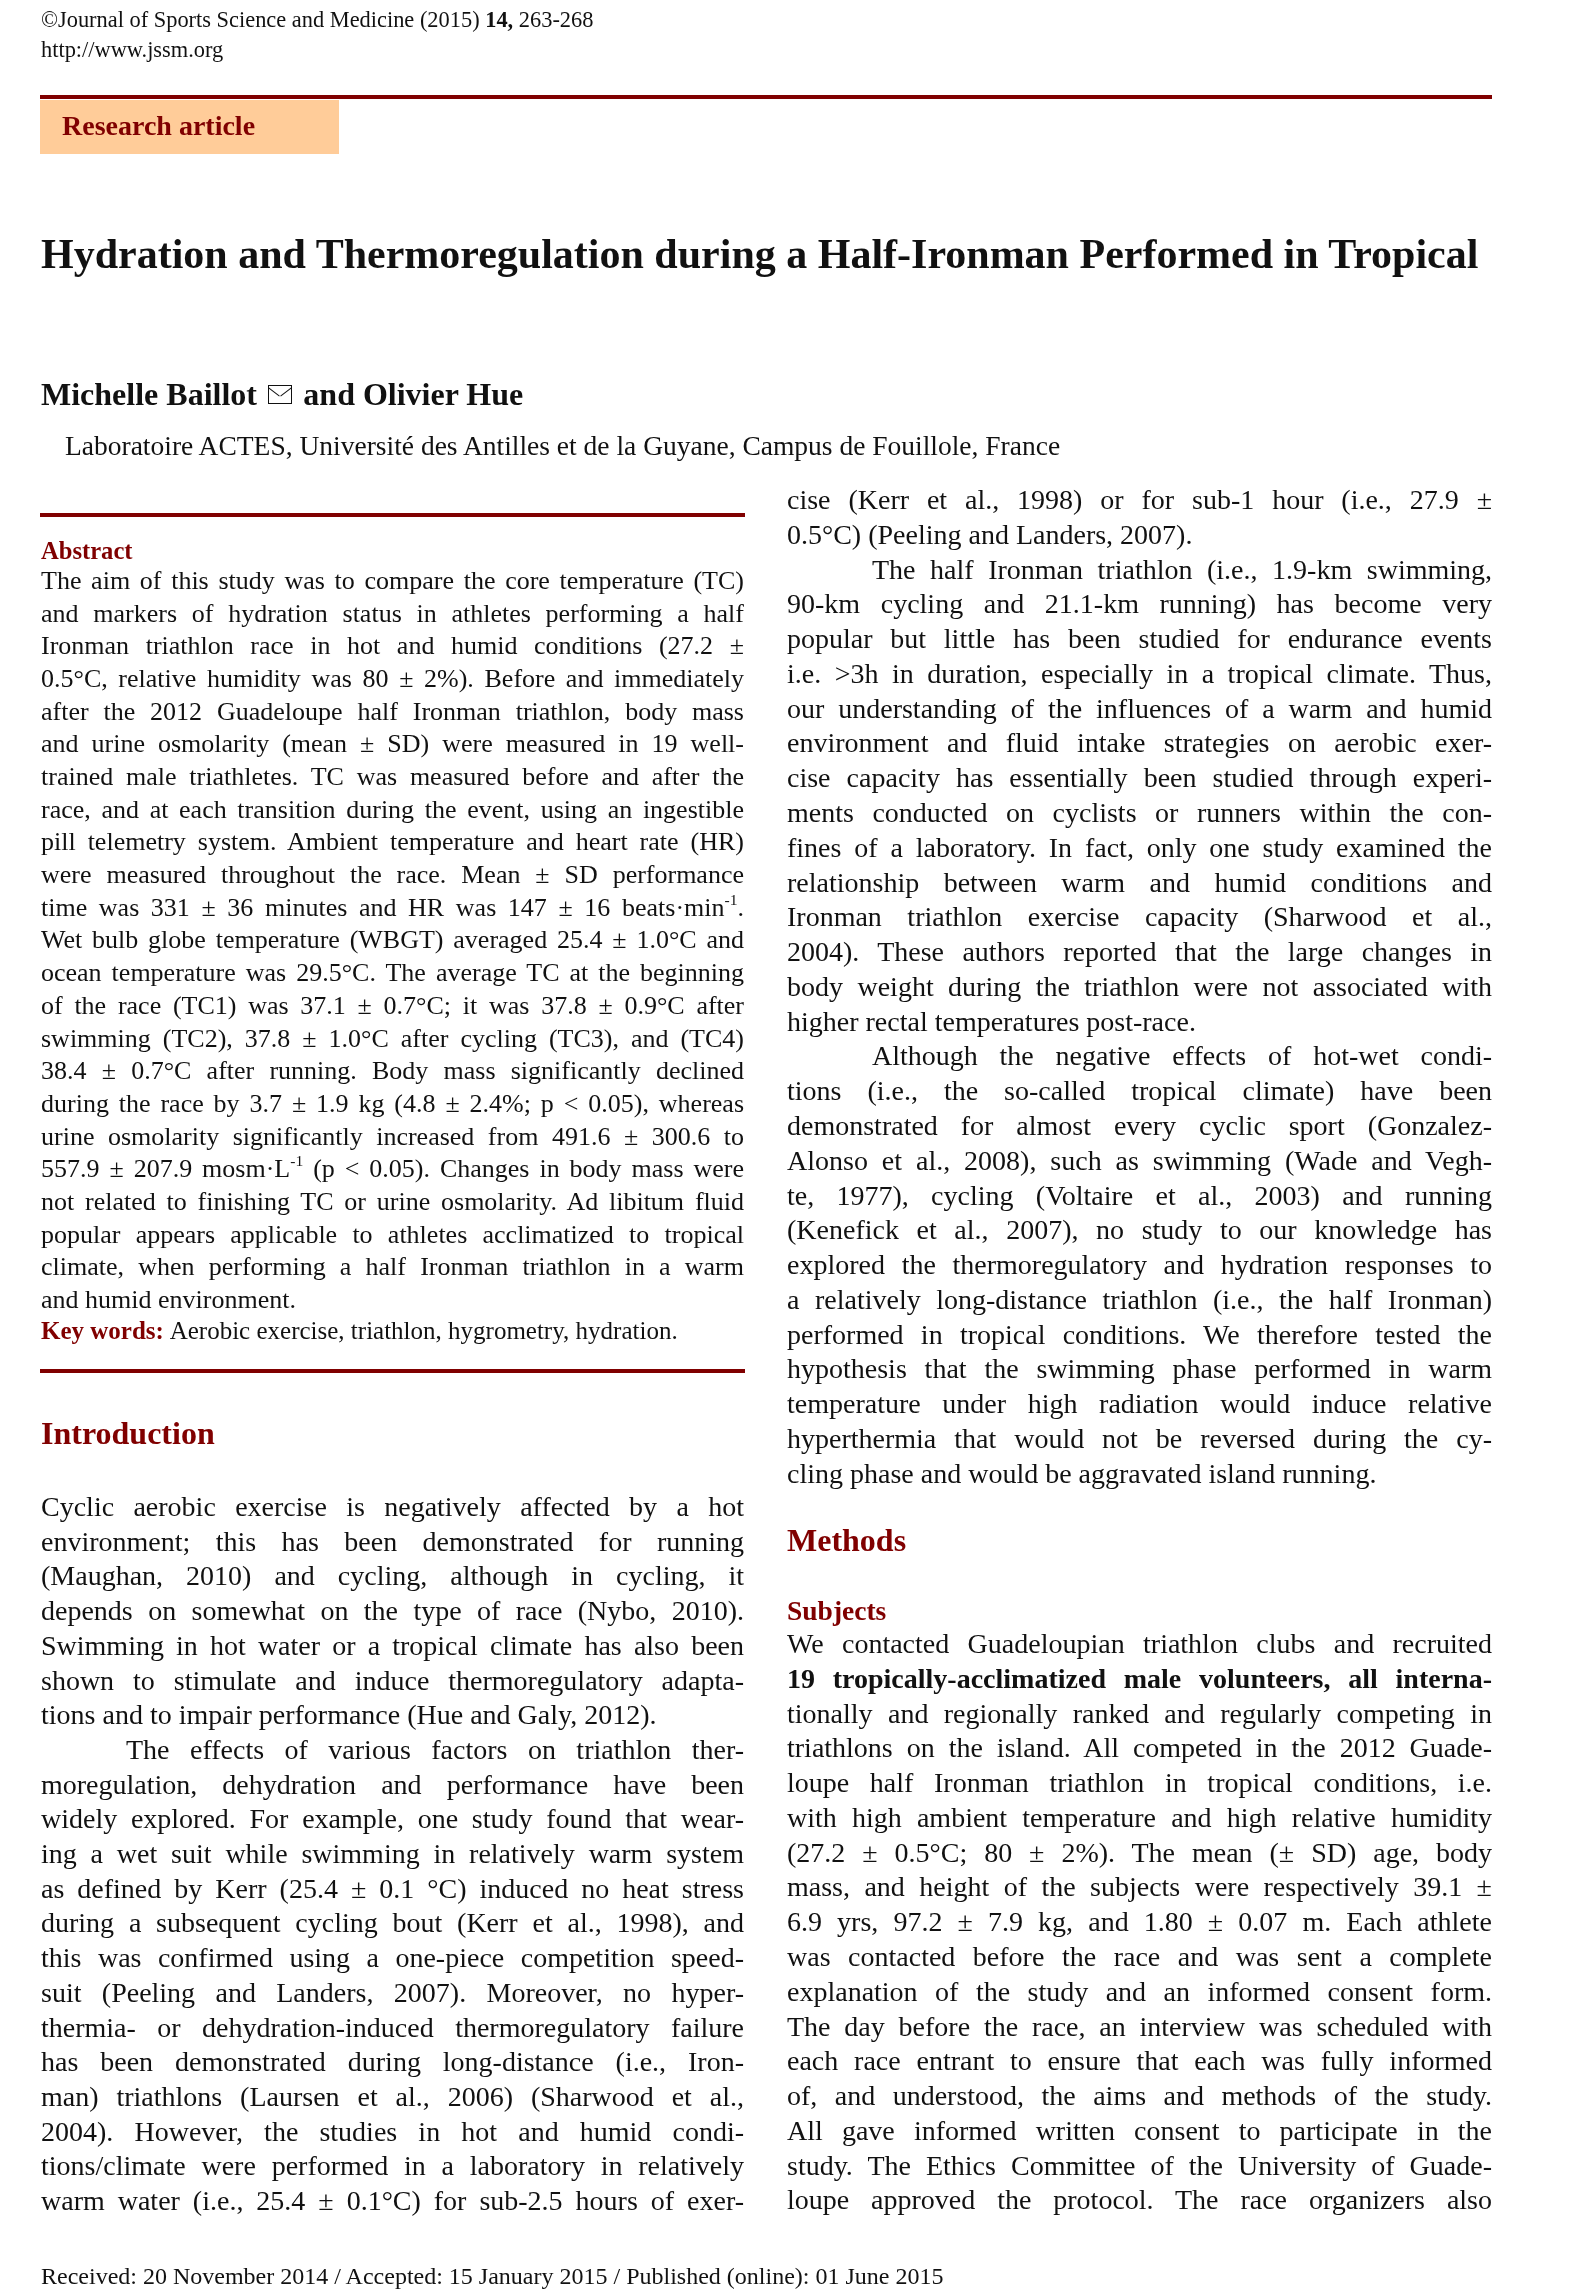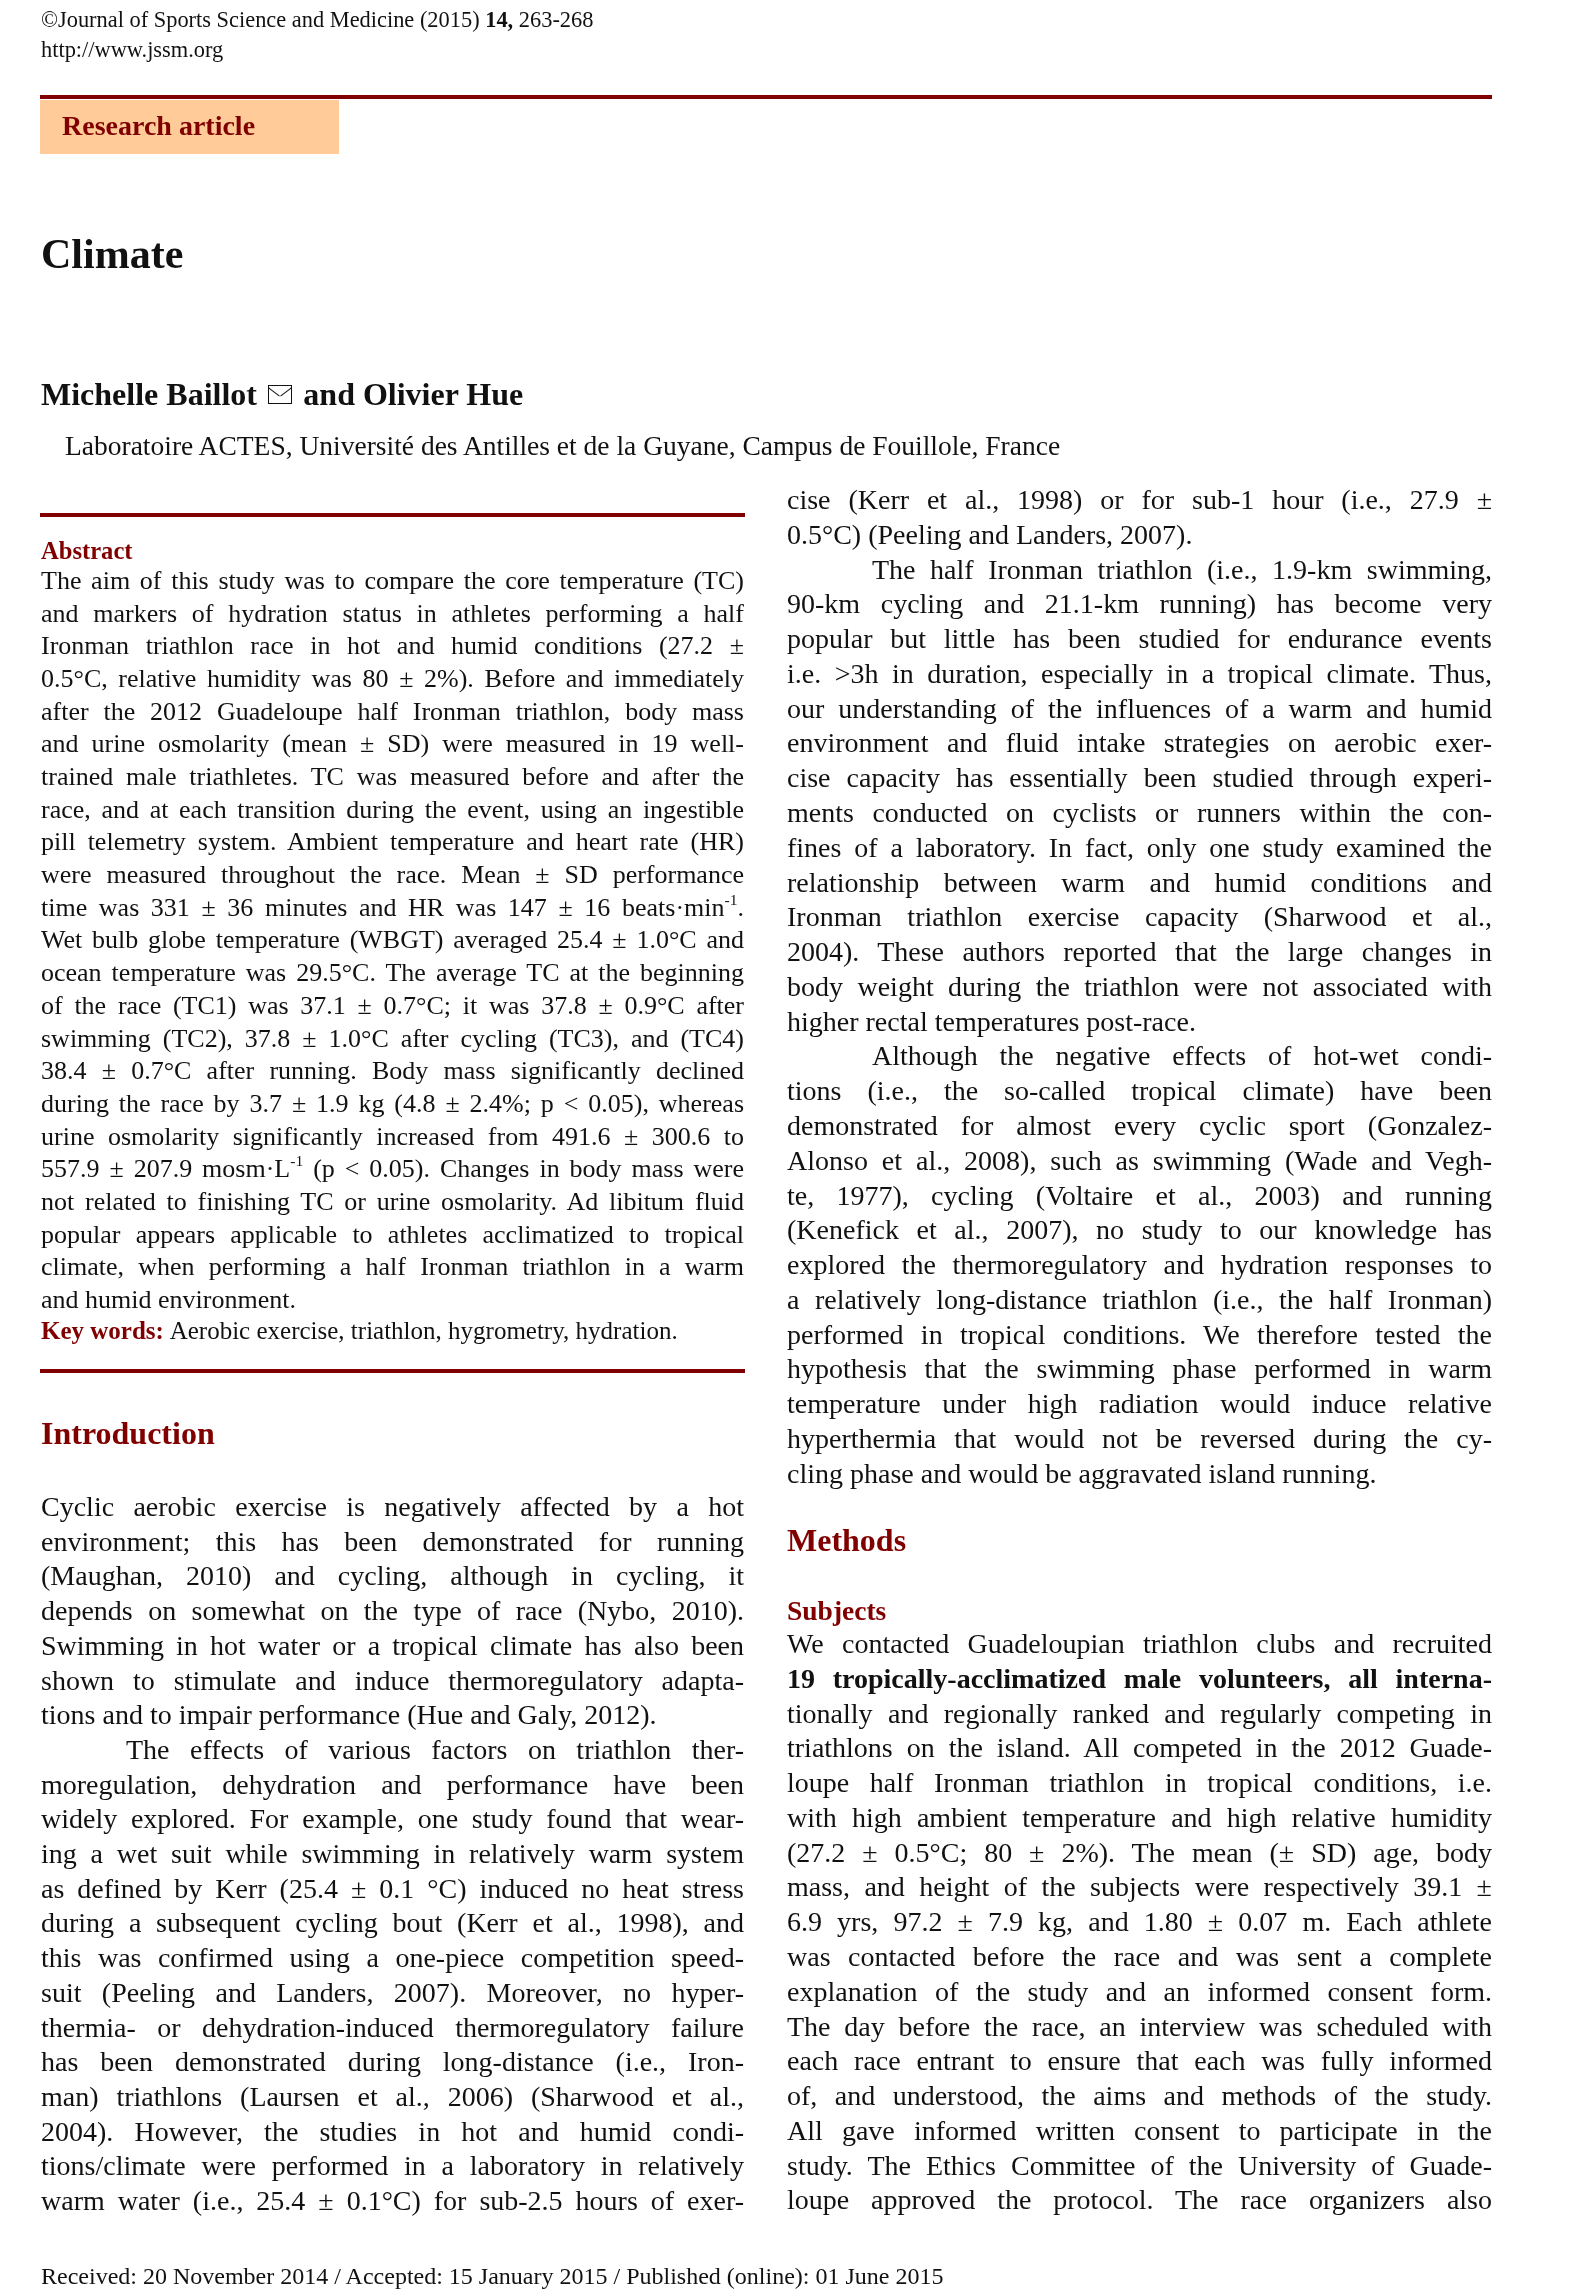--- a/index.html
+++ b/index.html
@@ -40,21 +40,21 @@
   <span>©Journal of Sports Science and Medicine (2015) </span><b>14,</b><span> 263-268</span>
 </div>
 <div class="abs hdr" style="top:37px;">http://www.jssm.org</div>
 
 <div class="rule" style="left:40px; top:95px; width:1452px; height:4.3px;"></div>
 <div class="tag-box">
   <span class="tag-label">Research article</span>
 </div>
 
 <div class="abs title" style="top:230px;">
-  <div>Climate</div>
+  <div>Hydration and Thermoregulation during a Half-Ironman Performed in Tropical</div>
 </div>
 
 <div class="abs authors" style="top:376px;">
   <span>Michelle Baillot</span>
   <span class="mail"></span>
   <span>and Olivier Hue</span>
 </div>
 <div class="abs affil" style="top:430px;margin-left:24px;">Laboratoire ACTES, Université des Antilles et de la Guyane, Campus de Fouillole, France</div>
 
 <div class="rule" style="left:40px; top:513px; width:705px; height:3.6px;"></div>

